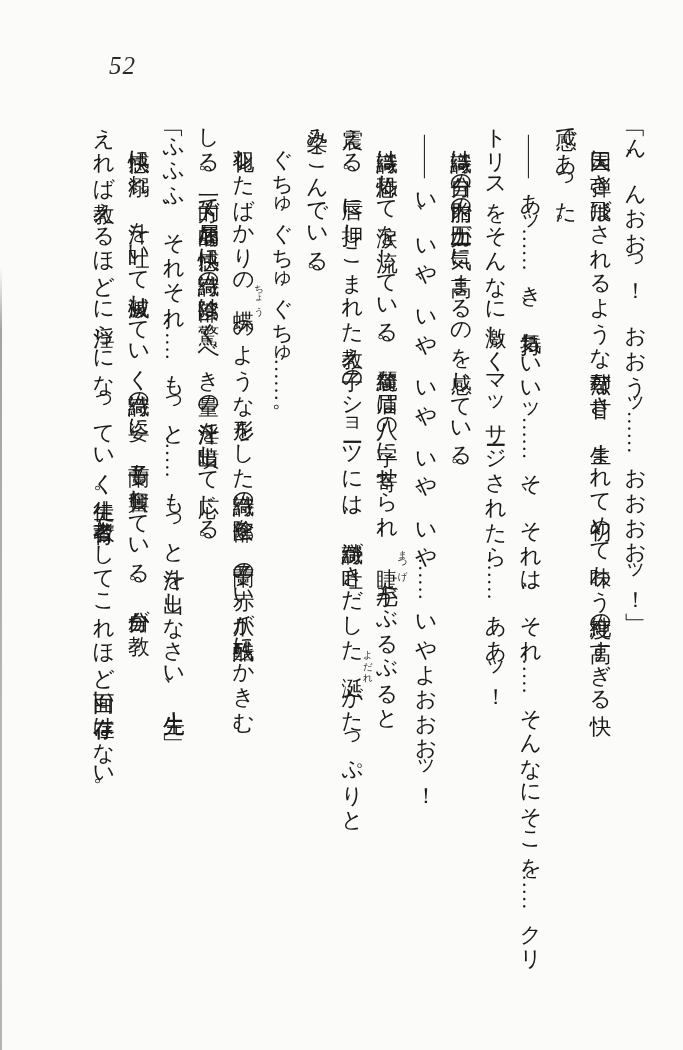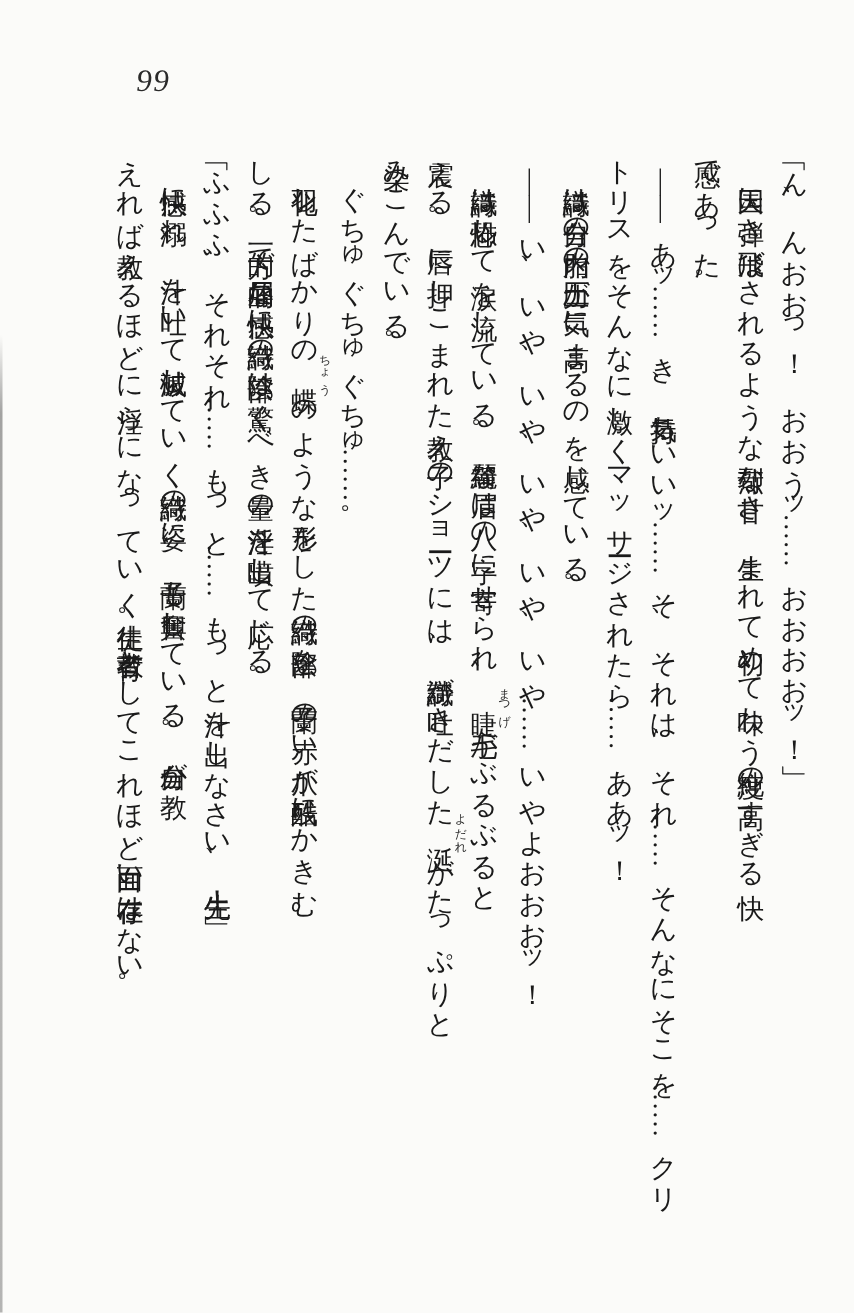--- a/index.html
+++ b/index.html
@@ -56,21 +56,21 @@
       rgba(110,110,110,0) 0%,
       rgba(90,90,90,0.55) 8%,
       rgba(100,100,100,0.45) 60%,
       rgba(110,110,110,0.5) 100%);
   }
 </style>
 </head>
 <body>
 
 <div class="page">
-  <div class="page-number">99</div>
+  <div class="page-number">52</div>
 
   <div class="text-block">
       <p class="para dialogue">「ん、んおおっ！　おおうッ……おおおおッ！」</p>
       <p class="para narration">天国に弾き飛ばされるような苛烈な甘さ。生まれて初めて味わう純度の高すぎる快<br>感であった。</p>
       <p class="para narration">――あッ……き、気持ちいいッ……そ、それは、それ……そんなにそこを……クリ<br>トリスをそんなに激しくマッサージされたら……ああッ！</p>
       <p class="para narration">詩織は自分の胎内の圧力が一気に高まるのを感じている。</p>
       <p class="para narration">――い、いや、いや、いや、いや、いや……いやよおおおッ！</p>
       <p class="para narration">詩織は恐怖して涙を流している。綺麗な眉は八の字に寄せられ、<ruby>睫毛<rt>まつげ</rt></ruby>がぶるぶると<br>震える。唇に押しこまれた教え子のショーツには、詩織が吐きだした<ruby>涎<rt>よだれ</rt></ruby>がたっぷりと<br>染みこんでいる。</p>
       <p class="para narration">ぐちゅぐちゅぐちゅ……。</p>
       <p class="para narration">羽化したばかりの<ruby>蝶<rt>ちょう</rt></ruby>のような形をした詩織の陰部を、蘭子の赤い爪が残酷にかきむ<br>しる。一方的で屈辱的な快感に詩織の陰部は驚くべき量の淫汁を噴出して応じる。</p>

